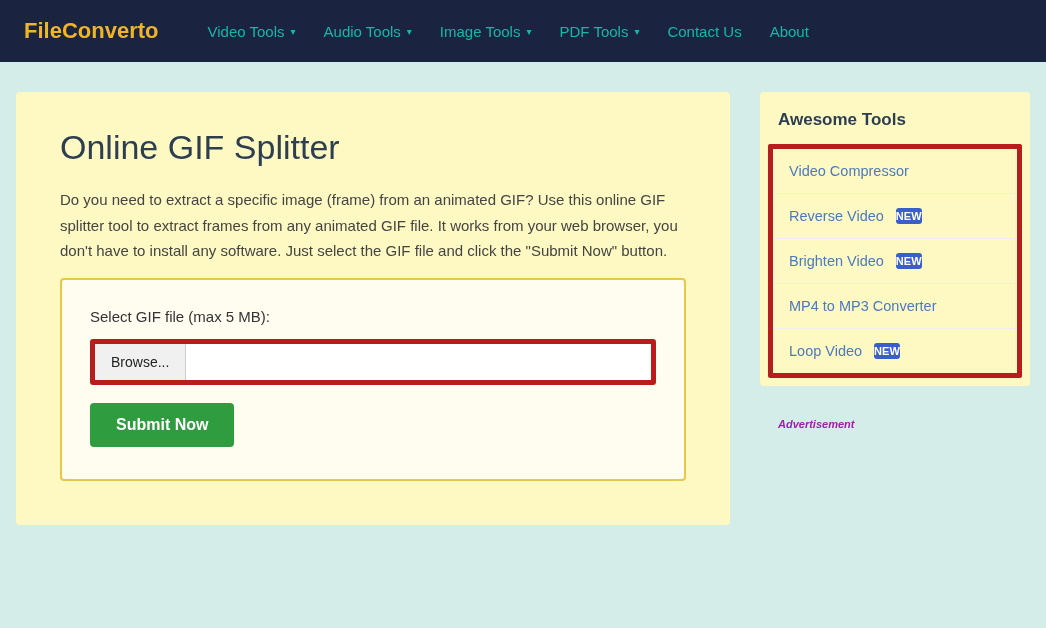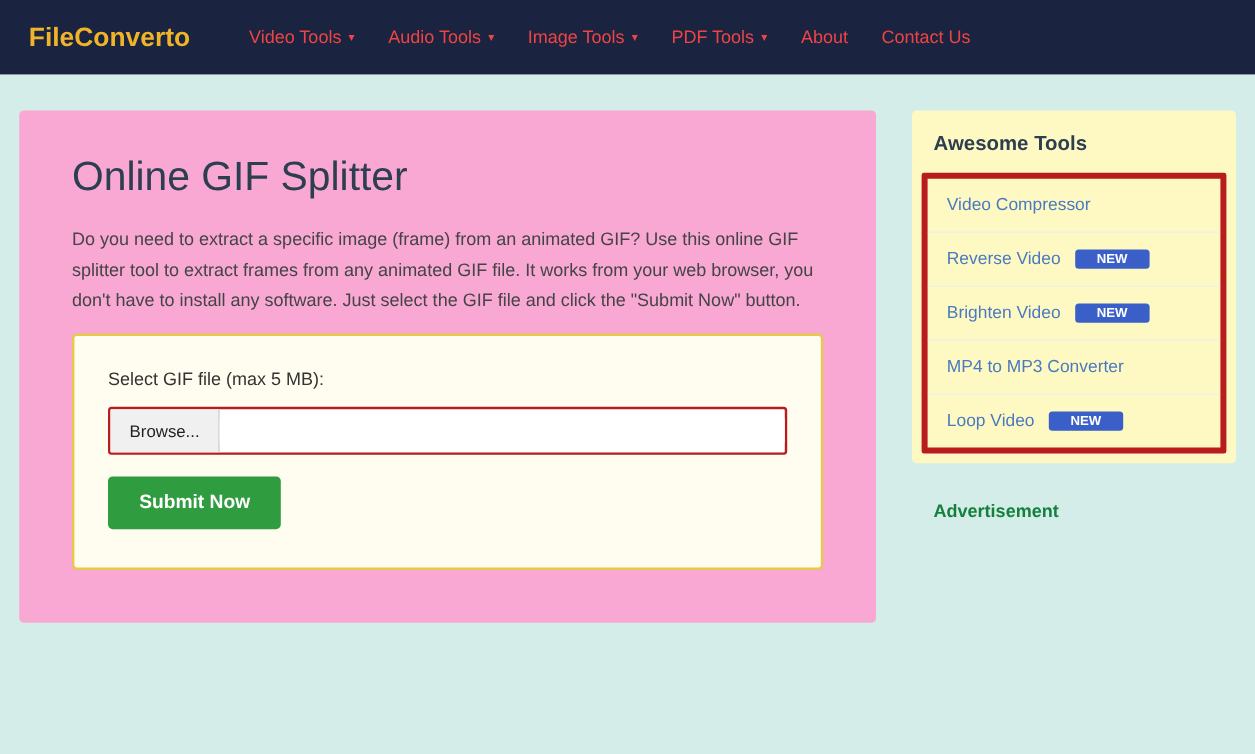--- a/index.html
+++ b/index.html
@@ -22,21 +22,21 @@
       font-size: 22px;
       font-weight: 700;
       color: #fff;
       margin-right: 20px;
       white-space: nowrap;
     }
     .nav-logo span {
       color: #f0b429;
     }
     .nav-item {
-      color: #ef4444;
+      color: #14b8a6;
       font-size: 15px;
       padding: 0 14px;
       height: 62px;
       display: flex;
       align-items: center;
       cursor: pointer;
       white-space: nowrap;
       gap: 4px;
     }
     .nav-item .caret {
@@ -48,21 +48,21 @@
     .main-wrapper {
       max-width: 1046px;
       margin: 0 auto;
       padding: 30px 16px;
       display: flex;
       gap: 30px;
     }
 
     
     .content-card {
-      background: #f9a8d4;
+      background: #fef9c3;
       border-radius: 4px;
       flex: 1 1 0;
       padding: 36px 44px 44px 44px;
       min-width: 0;
     }
     .page-title {
       font-size: 34px;
       font-weight: 400;
       color: #2c3e50;
       margin-bottom: 20px;
@@ -82,21 +82,21 @@
       padding: 28px 28px 32px 28px;
     }
     .upload-label {
       font-size: 15px;
       color: #333;
       margin-bottom: 14px;
     }
     .file-input-row {
       display: flex;
       align-items: center;
-      border: 2px solid #b91c1c;
+      border: 5px solid #b91c1c;
       border-radius: 3px;
       background: #fff;
       overflow: hidden;
       margin-bottom: 18px;
     }
     .browse-btn {
       background: #f0f0f0;
       border: none;
       border-right: 1px solid #ccc;
       padding: 10px 16px;
@@ -158,28 +158,29 @@
       color: #4a7abf;
       gap: 8px;
     }
     .tool-item:last-child { border-bottom: none; }
     .badge-new {
       background: #3a5fc8;
       color: #fff;
       font-size: 11px;
       font-weight: 700;
       border-radius: 3px;
-      padding: 2px 18px;
+      padding: 2px 0;
       margin-left: 4px;
     }
     .ad-title {
-      font-size: 15px;
+      font-size: 11px;
       font-weight: 600;
-      color: #15803d;
+      color: #a21caf;
       padding: 12px 18px 0 18px;
+      font-style: italic;
     }
 
     
     .tools-list::-webkit-scrollbar { width: 8px; }
     .tools-list::-webkit-scrollbar-track { background: #f0f0f0; }
     .tools-list::-webkit-scrollbar-thumb { background: #bbb; border-radius: 4px; }
   </style>
 </head>
 <body>
 
@@ -198,24 +199,24 @@
       </div>
       <div class="nav-item">
         <span>Image Tools</span>
         <span class="caret">▾</span>
       </div>
       <div class="nav-item">
         <span>PDF Tools</span>
         <span class="caret">▾</span>
       </div>
       <div class="nav-item">
+        <span>Contact Us</span>
+      </div>
+      <div class="nav-item">
         <span>About</span>
-      </div>
-      <div class="nav-item">
-        <span>Contact Us</span>
       </div>
     </div>
 </nav>
 
 <div class="main-wrapper">
 
   <div class="content-card">
     <h1 class="page-title">Online GIF Splitter</h1>
     <p class="page-desc">Do you need to extract a specific image (frame) from an animated GIF? Use this online GIF splitter tool to extract frames from any animated GIF file. It works from your web browser, you don't have to install any software. Just select the GIF file and click the "Submit Now" button.</p>
 

